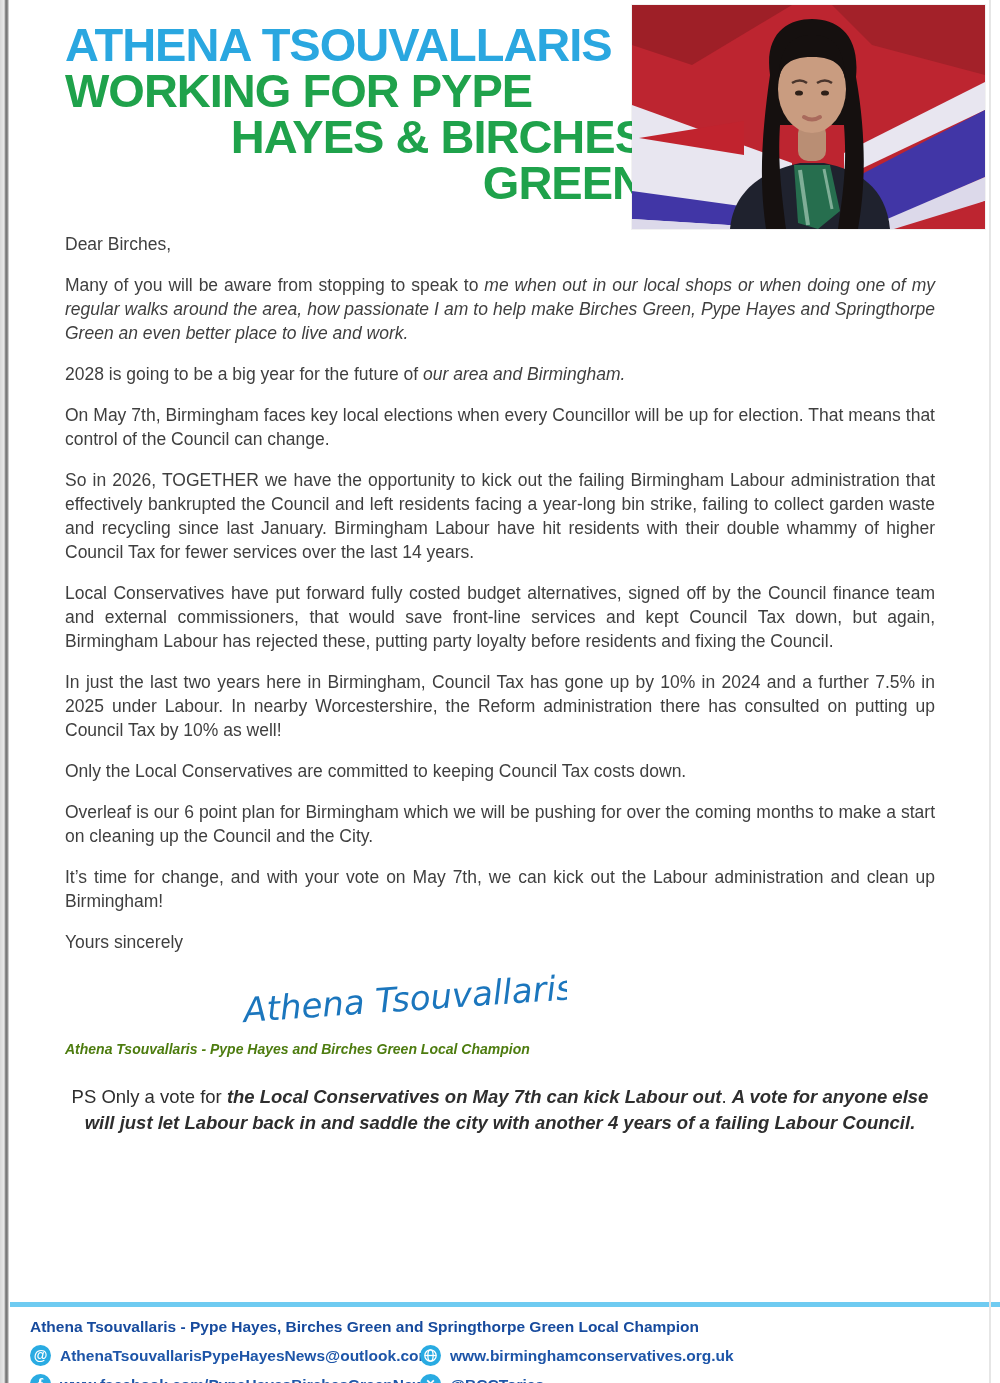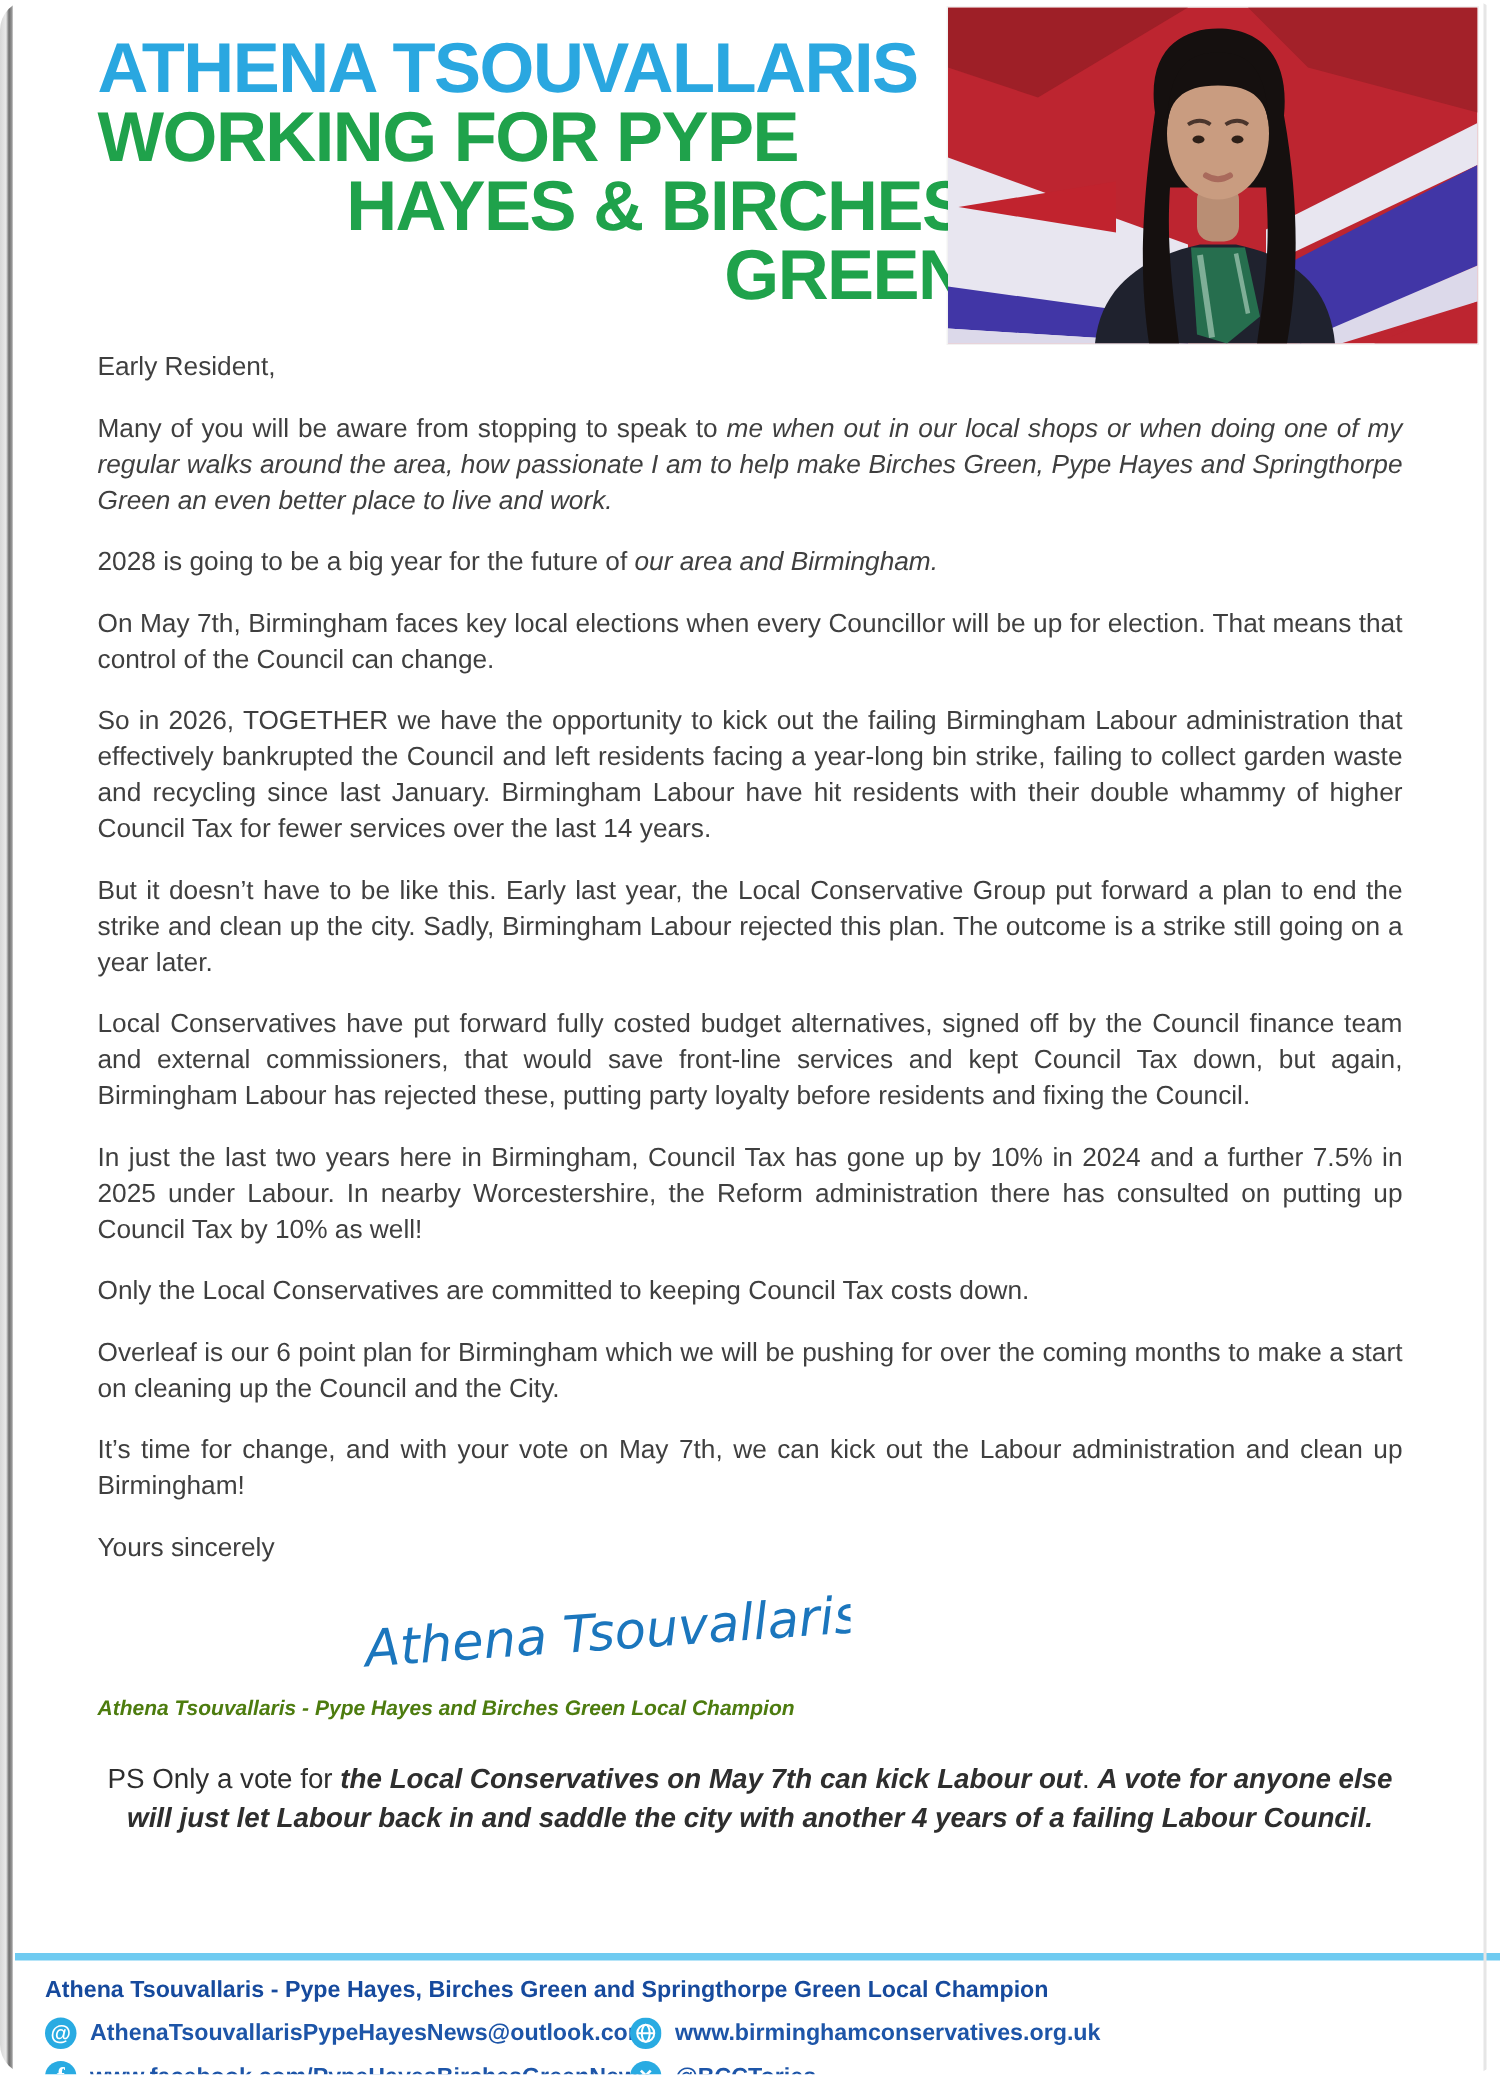--- a/index.html
+++ b/index.html
@@ -3,21 +3,20 @@
 <meta charset="utf-8">
 <style>
   html,body{margin:0;padding:0;background:#ffffff;}
   #page{
     position:relative;
     width:1000px;height:1383px;
     background:#ffffff;
     overflow:hidden;
     font-family:"Liberation Sans", sans-serif;
     color:#3f3f3f;
-    border-radius:20px;
   }
   
   .edge-left{
     position:absolute;left:0;top:0;bottom:0;width:10px;
     background:linear-gradient(to right,#d7d7d7 0px,#e9e9e9 4px,#6d6d6d 6px,#9a9a9a 8px,#ffffff 9px);
     z-index:5;
   }
   .edge-right{
     position:absolute;right:9px;top:0;bottom:0;width:2px;
     background:#e6e6e6;z-index:5;
@@ -103,26 +102,25 @@
   </div>
 
   <div class="content">
     <h1 class="headline">
       <span class="l1" style="color: rgb(42, 167, 224);">ATHENA TSOUVALLARIS</span>
       <span class="l2" style="color: rgb(31, 162, 75);">WORKING FOR PYPE</span>
       <span class="l3" style="color: rgb(31, 162, 75); text-align: right;">HAYES &amp; BIRCHES GREEN</span>
     </h1>
 
     <div class="letter">
-        <p class="para left"><span>Early Resident,</span></p>
+        <p class="para left"><span>Dear Birches,</span></p>
         <p class="para justify"><span>Many of you will be aware from stopping to speak to </span><span class="i">me when out in our local shops or when doing one of my regular walks around the area, how passionate I am to help make Birches Green, Pype Hayes and Springthorpe Green an even better place to live and work.</span></p>
         <p class="para left"><span>2028 is going to be a big year for the future of </span><span class="i">our area and Birmingham.</span></p>
         <p class="para justify"><span>On May 7th, Birmingham faces key local elections when every Councillor will be up for election. That means that control of the Council can change.</span></p>
         <p class="para justify"><span>So in 2026, TOGETHER we have the opportunity to kick out the failing Birmingham Labour administration that effectively bankrupted the Council and left residents facing a year-long bin strike, failing to collect garden waste and recycling since last January. Birmingham Labour have hit residents with their double whammy of higher Council Tax for fewer services over the last 14 years.</span></p>
-        <p class="para justify"><span>But it doesn’t have to be like this. Early last year, the Local Conservative Group put forward a plan to end the strike and clean up the city. Sadly, Birmingham Labour rejected this plan. The outcome is a strike still going on a year later.</span></p>
         <p class="para justify"><span>Local Conservatives have put forward fully costed budget alternatives, signed off by the Council finance team and external commissioners, that would save front-line services and kept Council Tax down, but again, Birmingham Labour has rejected these, putting party loyalty before residents and fixing the Council.</span></p>
         <p class="para justify"><span>In just the last two years here in Birmingham, Council Tax has gone up by 10% in 2024 and a further 7.5% in 2025 under Labour. In nearby Worcestershire, the Reform administration there has consulted on putting up Council Tax by 10% as well!</span></p>
         <p class="para left"><span>Only the Local Conservatives are committed to keeping Council Tax costs down.</span></p>
         <p class="para justify"><span>Overleaf is our 6 point plan for Birmingham which we will be pushing for over the coming months to make a start on cleaning up the Council and the City.</span></p>
         <p class="para justify"><span>It’s time for change, and with your vote on May 7th, we can kick out the Labour administration and clean up Birmingham!</span></p>
         <p class="para left"><span>Yours sincerely</span></p>
       </div>
 
     <div class="signature-wrap">
       <svg width="330" height="64" viewBox="0 0 330 64" xmlns="http://www.w3.org/2000/svg">

